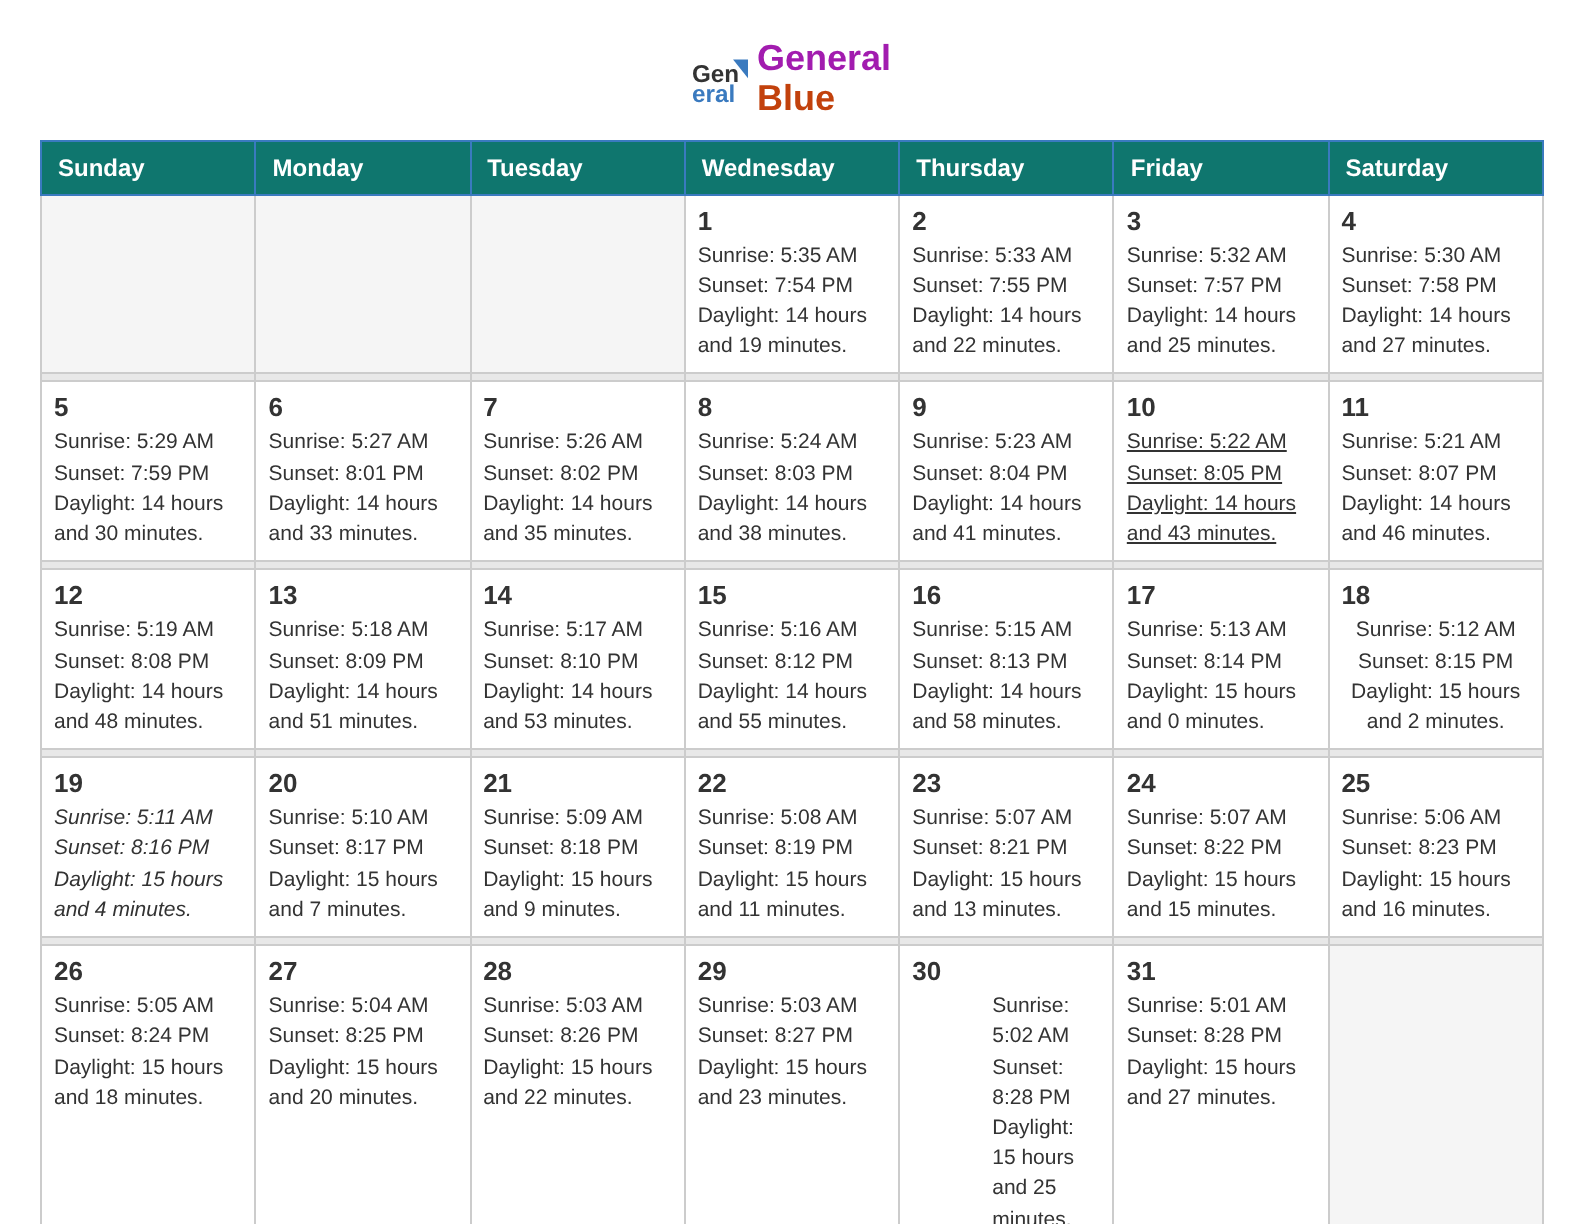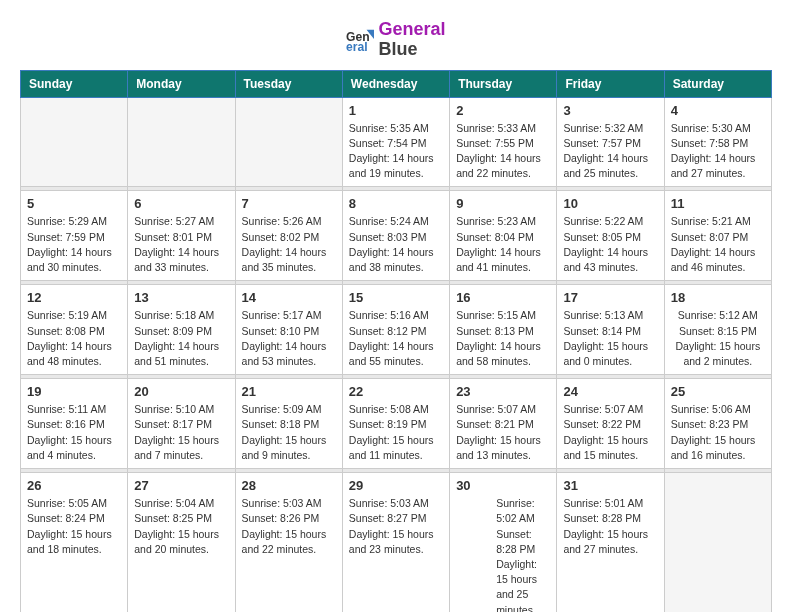--- a/index.html
+++ b/index.html
@@ -94,21 +94,21 @@
 
 <div class="header">
   <div class="logo">
     <svg class="logo-icon" viewBox="0 0 30 30">
       <text y="16" font-size="13" font-weight="bold" fill="#333">Gen</text>
       <text y="27" font-size="13" font-weight="bold" fill="#3a7abf">eral</text>
       <polygon points="22,4 30,4 30,14" fill="#3a7abf"></polygon>
     </svg>
     <div>
       <div class="logo-text">
-        <span>General</span><br><span style="color:#404040">Blue</span>
+        <span>General</span><br><span style="color:#c2410c">Blue</span>
       </div>
     </div>
   </div>
   <div class="title-block">
     <div class="month-year"></div>
     <div class="location"></div>
   </div>
 </div>
 
 <table class="calendar">
@@ -197,21 +197,21 @@
         </td>
         <td>
           <div class="day-num">9</div>
           <div class="day-info" style="white-space: pre-line;">Sunrise: 5:23 AM
 Sunset: 8:04 PM
 Daylight: 14 hours
 and 41 minutes.</div>
         </td>
         <td>
           <div class="day-num">10</div>
-          <div class="day-info" style="white-space: pre-line;">Sunrise: 5:22 AM
+          <div class="day-info" style="white-space: pre-line; text-decoration: underline;">Sunrise: 5:22 AM
 Sunset: 8:05 PM
 Daylight: 14 hours
 and 43 minutes.</div>
         </td>
         <td>
           <div class="day-num">11</div>
           <div class="day-info" style="white-space: pre-line;">Sunrise: 5:21 AM
 Sunset: 8:07 PM
 Daylight: 14 hours
 and 46 minutes.</div>
@@ -282,21 +282,21 @@
         <td></td>
         <td></td>
         <td></td>
         <td></td>
         <td></td>
         <td></td>
       </tr>
       <tr>
         <td>
           <div class="day-num">19</div>
-          <div class="day-info" style="white-space: pre-line;">Sunrise: 5:11 AM
+          <div class="day-info" style="white-space: pre-line; font-style: italic;">Sunrise: 5:11 AM
 Sunset: 8:16 PM
 Daylight: 15 hours
 and 4 minutes.</div>
         </td>
         <td>
           <div class="day-num">20</div>
           <div class="day-info" style="white-space: pre-line;">Sunrise: 5:10 AM
 Sunset: 8:17 PM
 Daylight: 15 hours
 and 7 minutes.</div>

